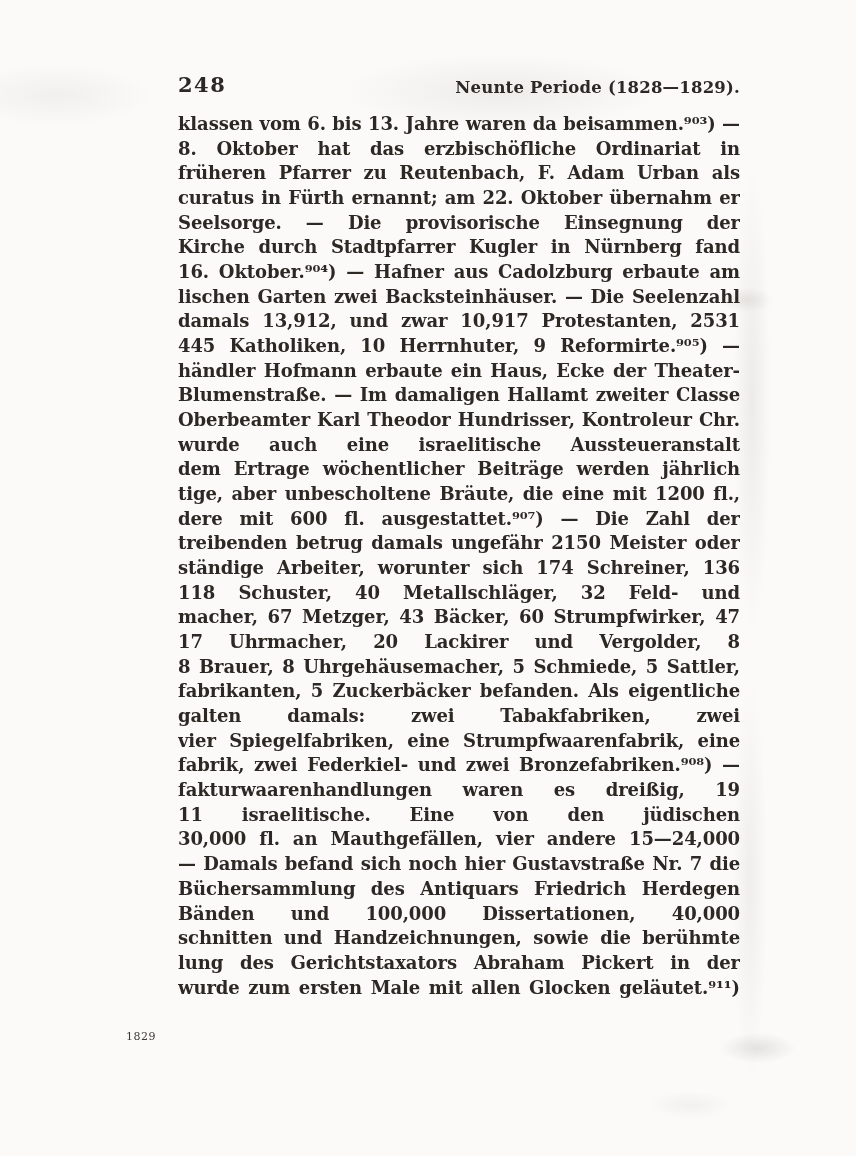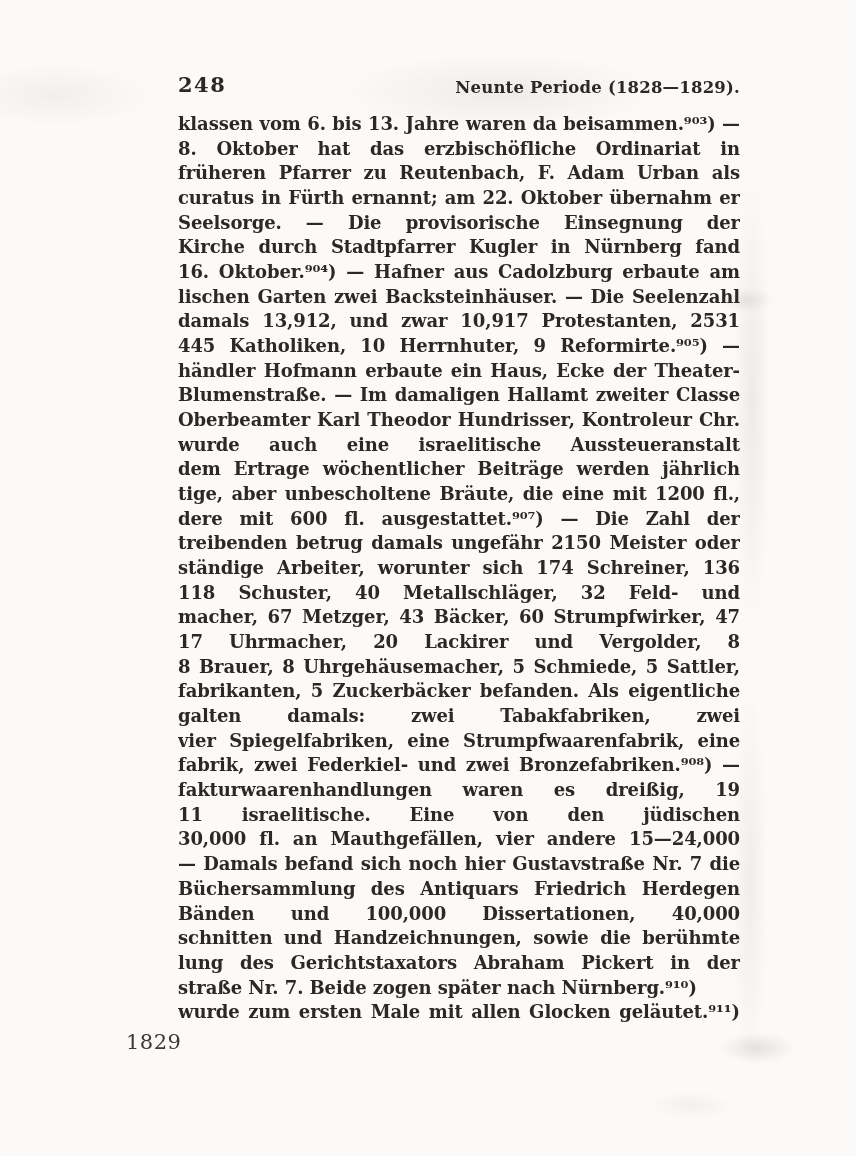--- a/index.html
+++ b/index.html
@@ -44,21 +44,21 @@
     text-align: right;
     font-size: 16.5px;
     font-weight: 700;
     letter-spacing: 0.2px;
   }
 
   .margin-year {
     position: absolute;
     left: 126px;
     top: 1030px;
-    font-size: 21px;
+    font-size: 11px;
     font-weight: 400;
     letter-spacing: 0.5px;
     color: #3c3933;
   }
 
   .body-text {
     position: absolute;
     left: 178px;
     top: 112px;
     width: 562px;
@@ -118,16 +118,15 @@
       <div class="line">vier Spiegelfabriken, eine Strumpfwaarenfabrik, eine Draht-</div>
       <div class="line">fabrik, zwei Federkiel- und zwei Bronzefabriken.⁹⁰⁸) — Manu-</div>
       <div class="line">fakturwaarenhandlungen waren es dreißig, 19 christliche und</div>
       <div class="line">11 israelitische. Eine von den jüdischen Großhandlungen zahlte</div>
       <div class="line">30,000 fl. an Mauthgefällen, vier andere 15—24,000 fl.⁹⁰⁹)</div>
       <div class="line">— Damals befand sich noch hier Gustavstraße Nr. 7 die große</div>
       <div class="line">Büchersammlung des Antiquars Friedrich Herdegen von 120,000</div>
       <div class="line">Bänden und 100,000 Dissertationen, 40,000 Kupferstichen, Holz-</div>
       <div class="line">schnitten und Handzeichnungen, sowie die berühmte Kunstsamm-</div>
       <div class="line">lung des Gerichtstaxators Abraham Pickert in der Bäumen-</div>
-      <div class="line para-end">straße Nr. 7. Beide zogen später nach Nürnberg.⁹¹⁰)</div>
       <div class="line">wurde zum ersten Male mit allen Glocken geläutet.⁹¹¹) — Am</div>
     </div>
 </div>
 
 </body></html>

